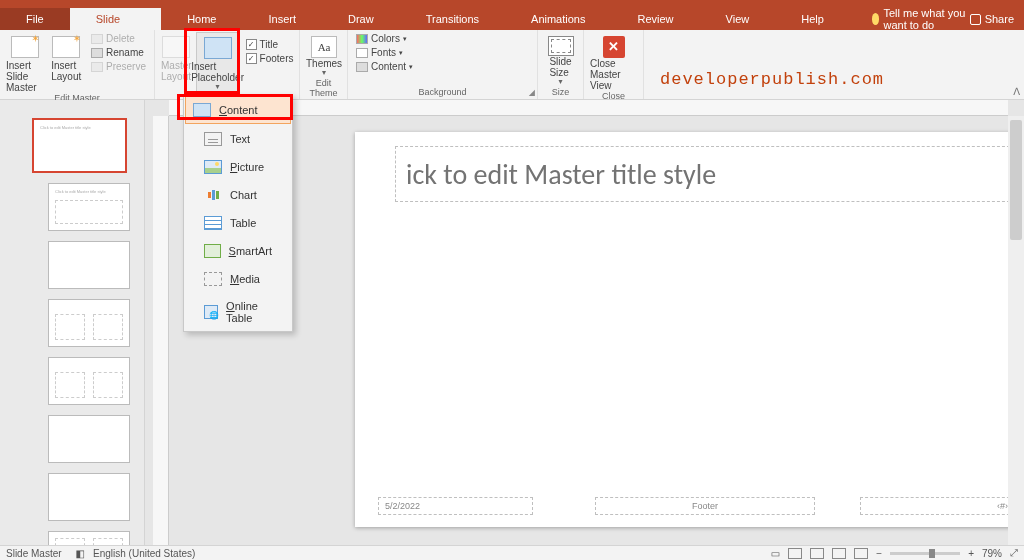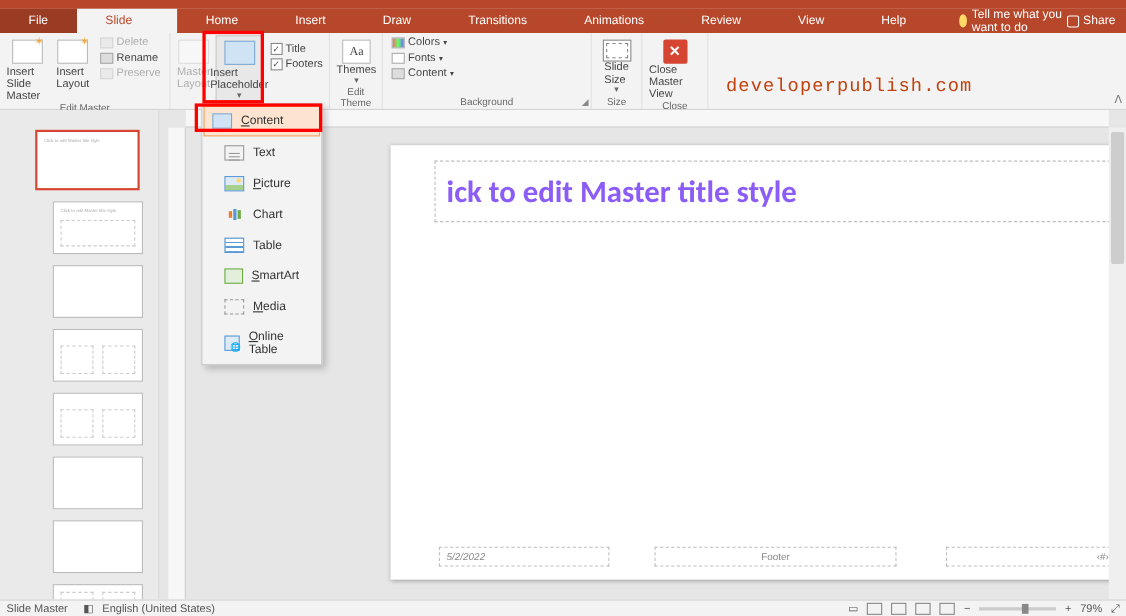--- a/index.html
+++ b/index.html
@@ -76,23 +76,23 @@
   .thumb.master { width: 95px; height: 55px; border: 2px solid #d64531; margin-left: 32px; }
   .thumb.layout { width: 82px; height: 48px; margin-left: 48px; }
   .thumb .tline { position: absolute; left: 6px; right: 6px; top: 5px; height: 6px; font-size: 4px; color: #aaa; overflow: hidden; }
   .thumb .tbox { position: absolute; border: 1px dashed #ccc; }
 
   
   .editor { flex: 1; background: #e6e6e6; position: relative; overflow: hidden; }
   .ruler-h { position: absolute; top: 0; left: 24px; right: 16px; height: 16px; background: #f7f7f7; border-bottom: 1px solid #ccc; }
   .ruler-v { position: absolute; top: 16px; left: 8px; bottom: 0; width: 16px; background: #f7f7f7; border-right: 1px solid #ccc; }
   .canvas { position: absolute; left: 210px; top: 32px; width: 700px; height: 395px; background: #fff; box-shadow: 0 1px 4px rgba(0,0,0,0.3); }
-  .title-ph { position: absolute; left: 40px; right: 40px; top: 14px; height: 56px; border: 1px dashed #bfbfbf; display: flex; align-items: center; padding-left: 10px; font-size: 28px; color: #8b5cf6; font-family: Calibri, sans-serif; font-weight: bold; }
+  .title-ph { position: absolute; left: 40px; right: 40px; top: 14px; height: 56px; border: 1px dashed #bfbfbf; display: flex; align-items: center; padding-left: 10px; font-size: 28px; color: #737373; font-family: Calibri, sans-serif; }
   .ftr { position: absolute; bottom: 12px; height: 18px; border: 1px dashed #bfbfbf; font-size: 9px; color: #888; display: flex; align-items: center; justify-content: center; }
-  .ftr.date { left: 44px; width: 155px; justify-content: flex-start; padding-left: 6px; font-style: italic; }
+  .ftr.date { left: 23px; width: 155px; justify-content: flex-start; padding-left: 6px; }
   .ftr.foot { left: 240px; width: 220px; }
   .ftr.num { right: 40px; width: 155px; justify-content: flex-end; padding-right: 6px; }
   .scroll-v { position: absolute; right: 0; top: 16px; bottom: 0; width: 16px; background: #efefef; }
   .scroll-v .sthumb { position: absolute; left: 2px; right: 2px; top: 4px; height: 120px; background: #cdcdcd; border-radius: 2px; }
 
   
   .statusbar { position: absolute; bottom: 0; left: 0; right: 0; height: 15px; background: #f3f3f3; border-top: 1px solid #d4d4d4; font-size: 10px; color: #555; display: flex; align-items: center; padding: 0 6px; }
   .statusbar .sp { margin-right: 14px; }
   .statusbar .right { margin-left: auto; display: flex; align-items: center; gap: 8px; }
   .view-btn { width: 14px; height: 11px; border: 1px solid #888; cursor: pointer; }

